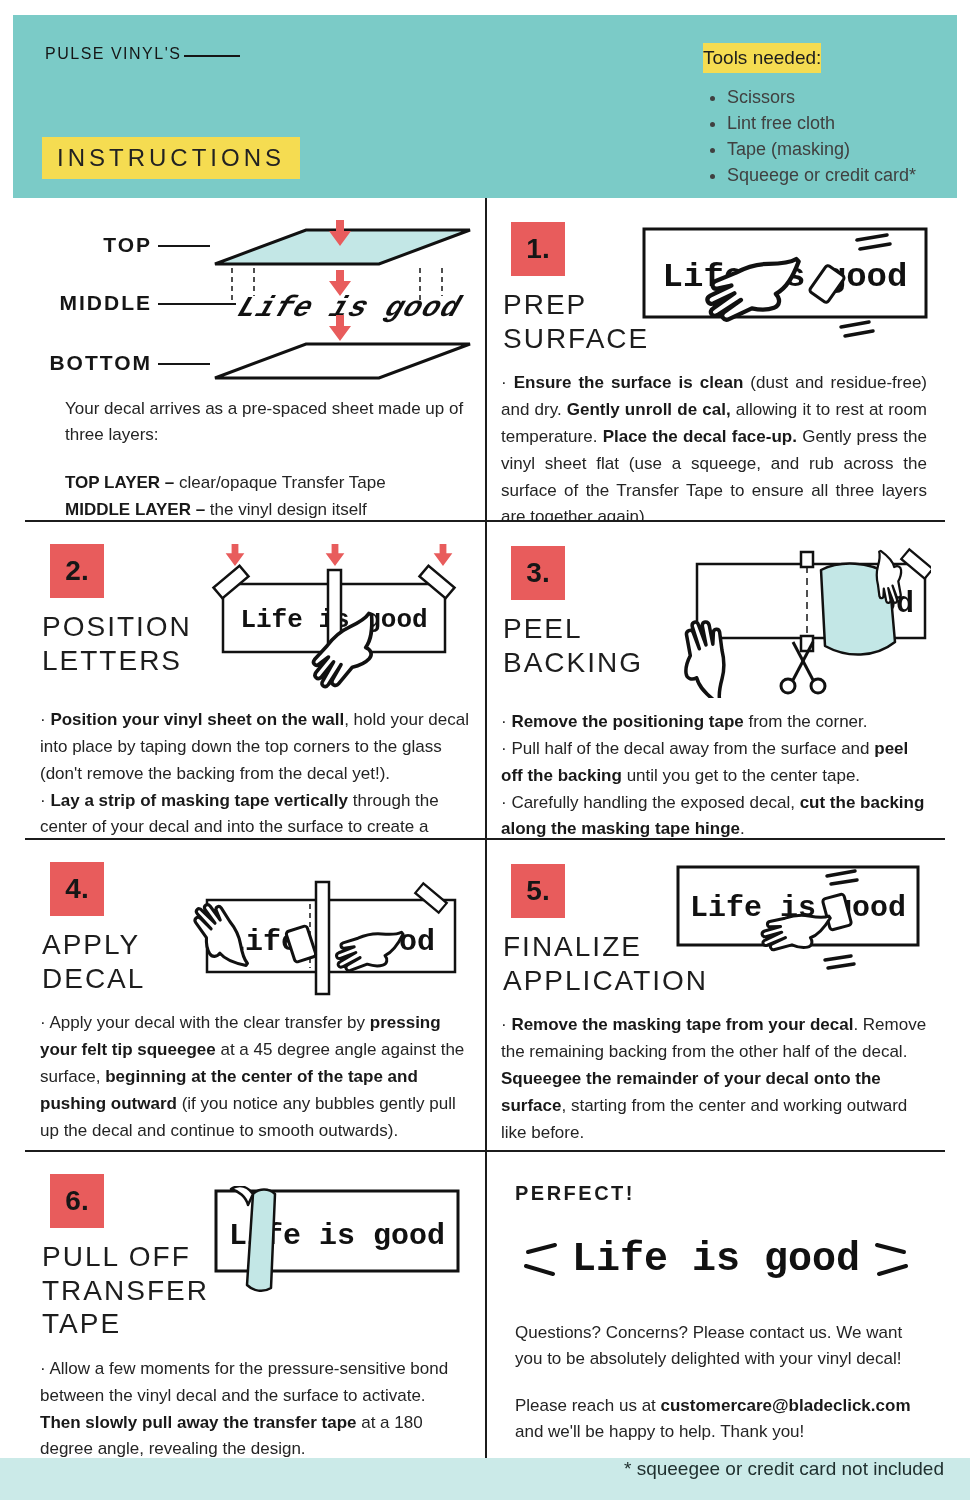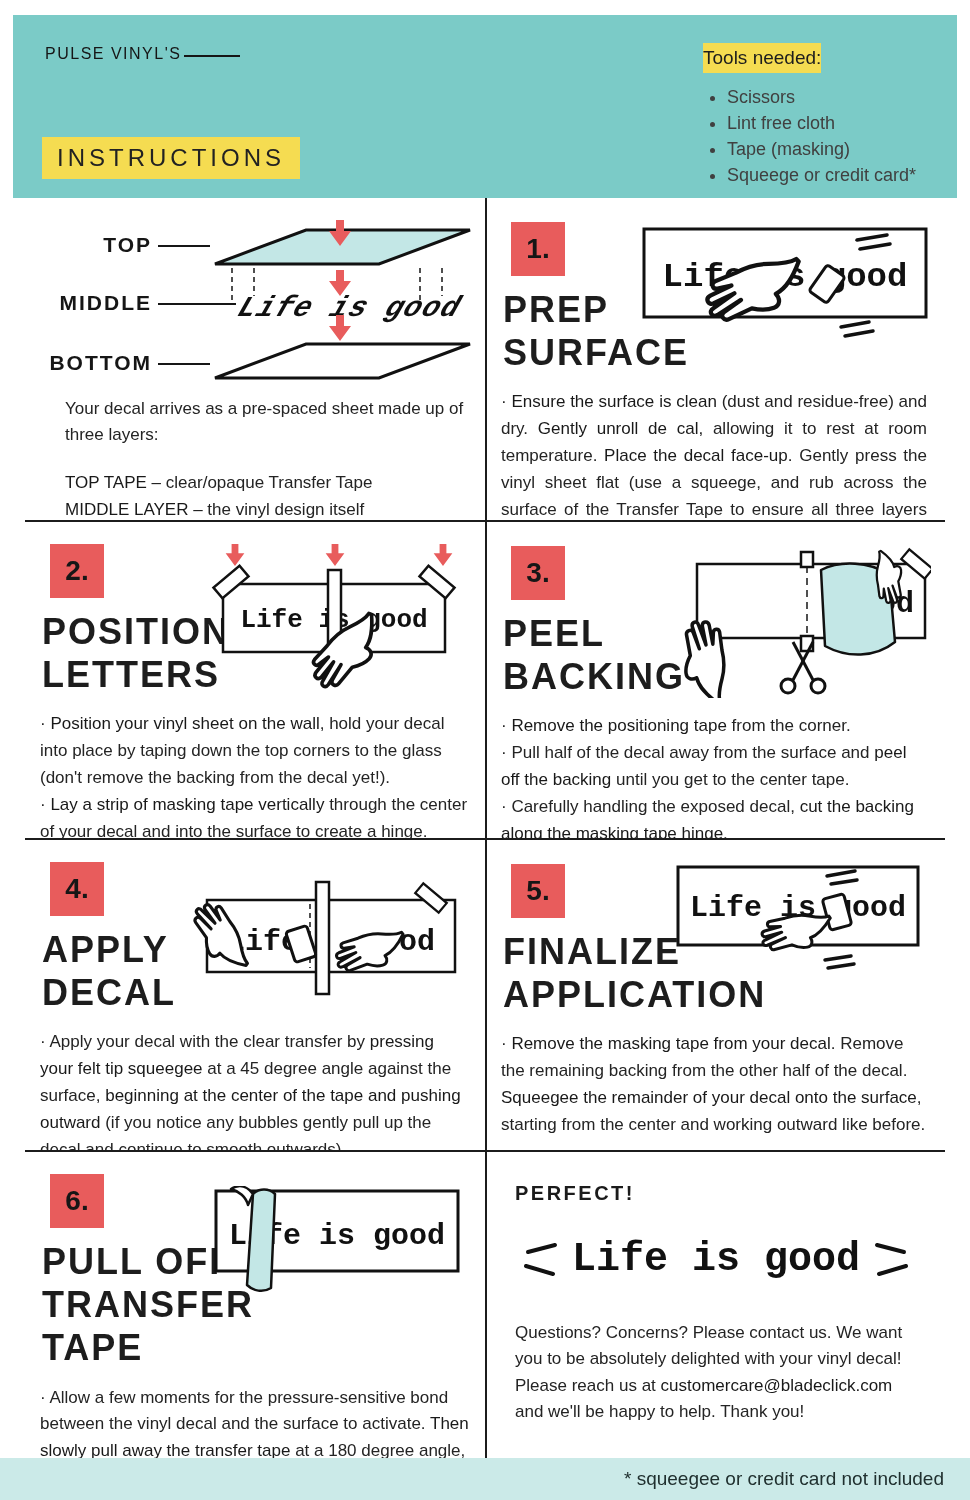--- a/index.html
+++ b/index.html
@@ -27,48 +27,48 @@
   .row + .row{border-top:2px solid var(--ink)}
   .row1{height:322px}.row2{height:318px}.row3{height:312px}.row4{height:308px}
   .cell{position:relative;overflow:hidden}
   .cell.left{width:462px;border-right:2px solid var(--ink);padding:22px 12px 4px 15px}
   .cell.right{width:458px;padding:24px 14px 0 14px}
   
   .step-head{min-height:130px;position:relative}
   .step-head.tall{min-height:150px}
   .stepnum{width:54px;height:54px;background:var(--red);display:flex;align-items:center;justify-content:center;
     font-size:28px;font-weight:bold;color:#161616;margin-left:10px}
-  .steptitle{font-size:36px;font-weight:bold;letter-spacing:2px;line-height:1.2;color:#1d1d1d;margin:12px 0 0 2px}
+  .steptitle{font-size:28px;font-weight:normal;letter-spacing:2px;line-height:1.2;color:#1d1d1d;margin:12px 0 0 2px}
   .stepbody{margin-top:15px;font-size:17px;line-height:1.58;color:#242424;padding-right:4px}
   .stepbody p{margin:0}
   .stepbody.just{text-align:justify}
-  b{font-weight:normal;color:#191919}
+  b{font-weight:bold;color:#191919}
   .illus{position:absolute;z-index:1}
   
   .intro-p{margin:10px 0 0 25px;font-size:17px;line-height:1.55;width:410px}
   .intro-layers{margin:20px 0 0 25px;font-size:17px;line-height:1.62}
   
   .decaltxt{font-family:"Liberation Mono",monospace;font-weight:bold;fill:#111}
   .dlabel{font-family:"Liberation Sans",sans-serif;font-weight:bold;font-size:21px;letter-spacing:2px;fill:#161616}
   .lead{stroke:#161616;stroke-width:2}
   .dash{stroke:#161616;stroke-width:1.5;stroke-dasharray:5,4;fill:none}
   .sheet{fill:#fff;stroke:#111;stroke-width:3}
   .sheet25{fill:#fff;stroke:#111;stroke-width:2.5}
   .motion{stroke:#111;stroke-width:3.5;stroke-linecap:round}
   
   .perfect-title{font-size:20px;font-weight:bold;letter-spacing:2.5px;margin:6px 0 0 14px;color:#1b1b1b}
   .perfect-decal-row{display:flex;align-items:center;justify-content:center;gap:14px;margin-top:32px}
   .perfect-decal{font-family:"Liberation Mono",monospace;font-weight:bold;font-size:40px;color:#111;white-space:nowrap}
   .mark line{stroke:#111;stroke-width:4;stroke-linecap:round}
   .pp{font-size:17px;line-height:1.55;margin:0 6px 0 14px}
   .pp1{margin-top:38px}
-  .pp2{}
+  .pp2{margin-top:20px}
   
   .footer{position:absolute;left:0;bottom:0;width:970px;height:42px;background:var(--teal_pale);
-    display:flex;align-items:center;justify-content:flex-end;padding-right:26px;font-size:19px;color:#20302f}
+    display:flex;align-items:flex-start;justify-content:flex-end;padding-right:26px;font-size:19px;color:#20302f}
 </style>
 </head>
 <body>
 
 <svg width="0" height="0" style="position:absolute" aria-hidden="true">
   <defs>
     <g id="hand-shape">
       <path d="M34,120 C26,102 22,88 26,74 C18,74 13,68 16,61 C19,54 26,47 34,42 L44,14 C46,8 55,9 54,16 L50,40 L57,8 C59,1 68,3 66,10 L61,40 L70,14 C73,8 81,11 79,18 L70,44 L79,30 C82,25 89,28 87,34 L77,58 C73,72 66,84 57,93 C48,102 40,111 38,120 Z" fill="#fff" stroke="#111" stroke-width="5" stroke-linejoin="round" stroke-linecap="round"></path>
     </g>
     <g id="arrow-shape">
@@ -118,21 +118,21 @@
           </g>
           <text class="dlabel" x="112" y="150" text-anchor="end">BOTTOM</text>
           <line class="lead" x1="118" y1="144" x2="170" y2="144"></line>
           <polygon class="sheet" points="175,158 266,124 430,124 339,158"></polygon>
           <use href="#arrow-shape" transform="translate(300,0)"></use>
           <use href="#arrow-shape" transform="translate(300,50)"></use>
           <use href="#arrow-shape" transform="translate(300,95)"></use>
         </svg>
         <p class="intro-p">Your decal arrives as a pre-spaced sheet made up of three layers:</p>
         <div class="intro-layers">
-          <div><b>TOP TAPE –</b> <span>clear/opaque Transfer Tape</span></div>
+          <div><b>TOP LAYER –</b> <span>clear/opaque Transfer Tape</span></div>
           <div><b>MIDDLE LAYER –</b> <span>the vinyl design itself</span></div>
 
         </div>
       </div>
 
       <div class="cell right">
         <div class="step-head">
           <div class="stepnum">
               <span>1.</span>
             </div>

